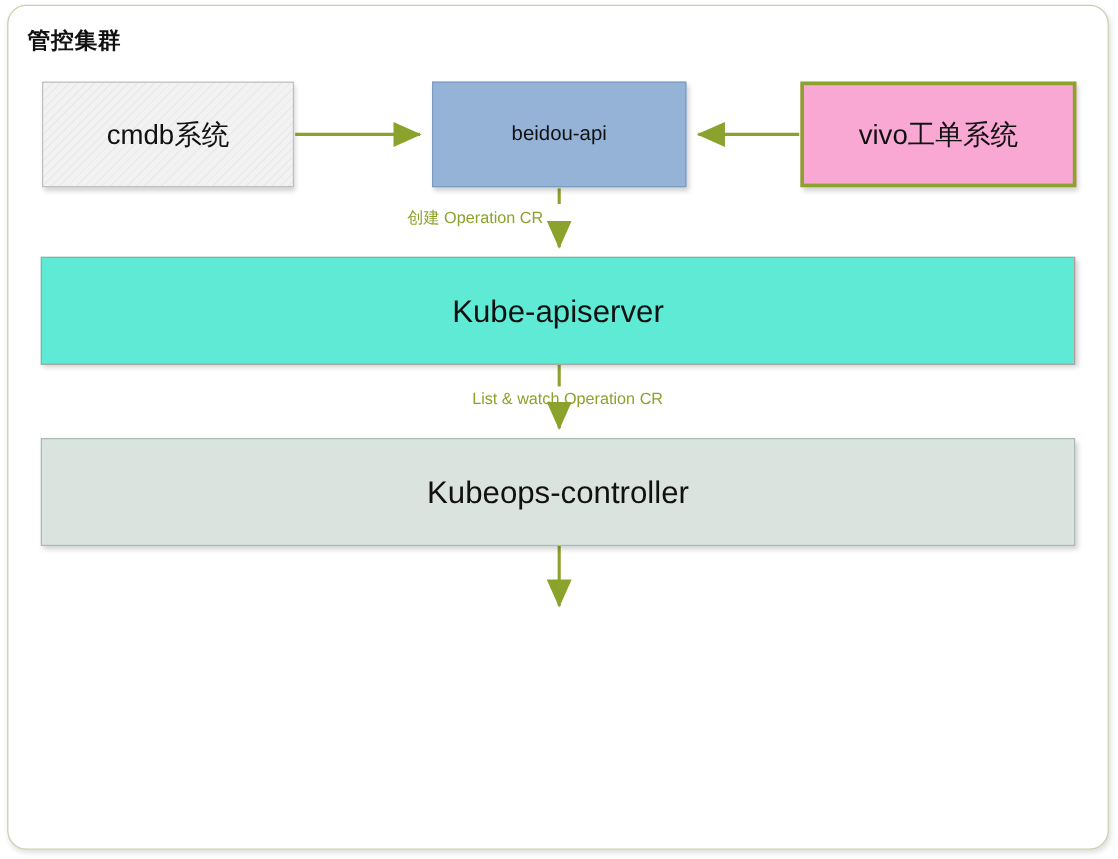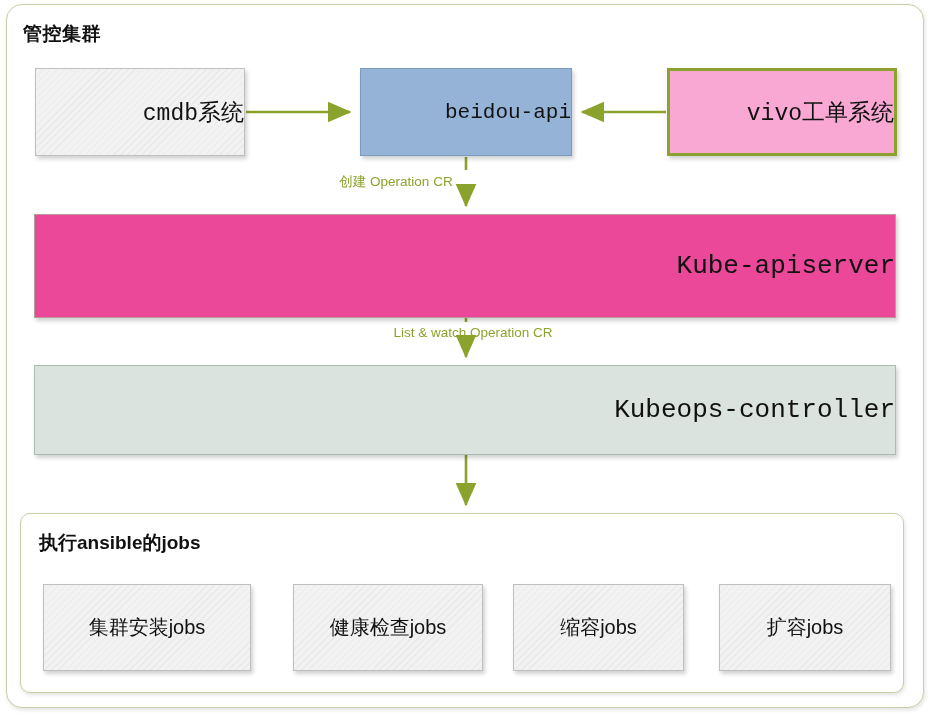--- a/index.html
+++ b/index.html
@@ -38,25 +38,24 @@
     color: #111111;
     letter-spacing: 0.5px;
   }
 
   
   .node {
     position: absolute;
     box-sizing: border-box;
     display: flex;
     align-items: center;
-    justify-content: flex-end;
+    justify-content: center;
     text-align: center;
     color: #111111;
     box-shadow: 2px 3px 4px rgba(0,0,0,0.18);
-    font-family: Liberation Mono, monospace;
   }
   .hatch {
     background-color: #f2f2f2;
     background-image: repeating-linear-gradient(
       135deg,
       rgba(0,0,0,0.035) 0px,
       rgba(0,0,0,0.035) 1px,
       rgba(0,0,0,0) 1px,
       rgba(0,0,0,0) 5px
     );
@@ -65,33 +64,33 @@
   
   #node-cmdb {
     left: 35px; top: 68px; width: 210px; height: 88px;
     border: 1px solid #bfbfbf;
     font-size: 23px;
   }
   #node-beidou {
     left: 360px; top: 68px; width: 212px; height: 88px;
     background: #95b3d7;
     border: 1px solid #7a9cc2;
-    font-size: 21px;
+    font-size: 17px;
   }
   #node-vivo {
     left: 667px; top: 68px; width: 230px; height: 88px;
     background: #f9a8d4;
     border: 3px solid #8ba32c;
     font-size: 23px;
   }
 
   
   #node-apiserver {
-    left: 34px; top: 214px; width: 862px; height: 104px;
-    background: #ec4899;
+    left: 34px; top: 214px; width: 862px; height: 90px;
+    background: #5eead4;
     border: 1px solid #b89a97;
     font-size: 26px;
   }
   #node-controller {
     left: 34px; top: 365px; width: 862px; height: 90px;
     background: #dbe3de;
     border: 1px solid #a8bcb2;
     font-size: 26px;
   }
 
@@ -213,30 +212,14 @@
   </div>
 
   <div class="node" id="node-apiserver">
     <span>Kube-apiserver</span>
   </div>
 
   <div class="node" id="node-controller">
     <span>Kubeops-controller</span>
   </div>
 
-  <div class="jobs-container">
-    <div class="jobs-title">执行ansible的jobs</div>
-
-    <div class="job-box hatch" id="job-0">
-      <span>集群安装jobs</span>
-    </div>
-    <div class="job-box hatch" id="job-1">
-      <span>健康检查jobs</span>
-    </div>
-    <div class="job-box hatch" id="job-2">
-      <span>缩容jobs</span>
-    </div>
-    <div class="job-box hatch" id="job-3">
-      <span>扩容jobs</span>
-    </div>
-  </div>
 
 </div>
 
 </body></html>

